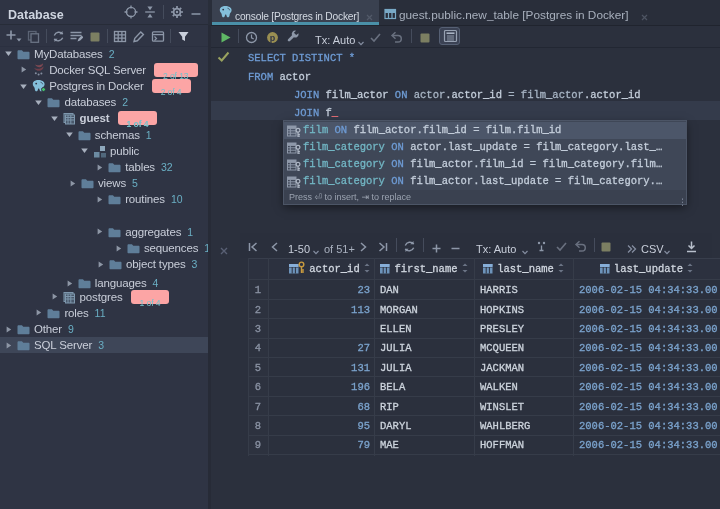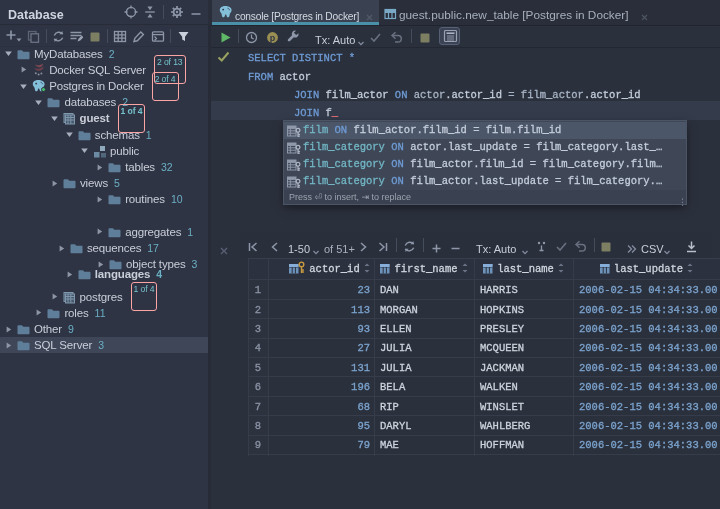--- a/index.html
+++ b/index.html
@@ -4,21 +4,21 @@
 html,body{width:720px;height:509px;overflow:hidden;background:#2b303d;font-family:"Liberation Sans",sans-serif}
 .abs{position:absolute}
 #app{position:relative;width:720px;height:509px;overflow:hidden}
 #left{position:absolute;left:0;top:0;width:208px;height:509px;background:#2f3444}
 .vsep{position:absolute;width:1px;height:14px;background:#454c5c}
 .trow{position:absolute;left:0;width:208px;height:16.2px;display:flex;align-items:center}
 .tar{width:9px;height:9px;flex:none;display:flex;align-items:center}
 .tic{width:15px;height:14px;flex:none;margin-left:3px;position:relative}
 .tlb{font-size:11.5px;color:#c9ced9;margin-left:3px;white-space:nowrap;letter-spacing:-0.15px}
 .cnt{font-size:10.5px;color:#6aafc4;margin-left:6px}
-.badge{font-size:8.6px;color:#74c2cc;border:1px solid #fca5a5;border-radius:3px;padding:0 2px;margin-left:8px;height:29px;line-height:12px;letter-spacing:-0.1px}
+.badge{font-size:8.6px;color:#74c2cc;border:7px solid #fca5a5;border-radius:3px;padding:0 2px;margin-left:8px;height:14px;line-height:12px;letter-spacing:-0.1px}
 #right{position:absolute;left:208px;top:0;width:512px;height:509px;background:#2b303d}
 .mono{font-family:"Liberation Mono",monospace;font-size:10.5px;-webkit-text-stroke:0.3px currentColor}
 .kw{color:#6e9bd4}.idn{color:#c3cdda}.qual{color:#a7b4c4}.cy{color:#72b6c4}
 .grow{position:absolute;font-family:"Liberation Mono",monospace;font-size:10.5px;-webkit-text-stroke:0.3px currentColor}
 </style></head><body>
 <div id="app">
 <div id="left">
 <div class="abs" style="left:8px;top:5px;"><span style="font-size:12.5px;font-weight:bold;color:#ced4df">Database</span></div>
 <div class="abs" style="left:124px;top:5px;"><svg width="14" height="14" viewBox="0 0 14 14">
           <circle cx="7" cy="7" r="4.6" fill="none" stroke="#8d97a8" stroke-width="1.3"></circle>
@@ -180,21 +180,21 @@
           <svg width="9" height="9" viewBox="0 0 9 9">
             <path d="M2.6 1.4l4.6 3.1-4.6 3.1z" fill="#8d96a5"></path>
           </svg>
         </span>
         <span class="tic"><svg width="15" height="13" viewBox="0 0 15 13">
             <path d="M1.5 3.2c0-.5.4-1 1-1h3.4l1.4 1.5h5.2c.6 0 1 .4 1 1v5.6c0 .6-.4 1-1 1H2.5c-.6 0-1-.4-1-1z" fill="#5f7e99"></path>
           </svg></span>
         <span class="tlb">tables</span>
         <span class="cnt">32</span>
       </div>
-<div class="trow" style="top:175.2px;padding-left:50px;">
+<div class="trow" style="top:175.2px;padding-left:68px;">
         <span class="tar">
           <svg width="9" height="9" viewBox="0 0 9 9">
             <path d="M2.6 1.4l4.6 3.1-4.6 3.1z" fill="#8d96a5"></path>
           </svg>
         </span>
         <span class="tic"><svg width="15" height="13" viewBox="0 0 15 13">
             <path d="M1.5 3.2c0-.5.4-1 1-1h3.4l1.4 1.5h5.2c.6 0 1 .4 1 1v5.6c0 .6-.4 1-1 1H2.5c-.6 0-1-.4-1-1z" fill="#5f7e99"></path>
           </svg></span>
         <span class="tlb">views</span>
         <span class="cnt">5</span>
@@ -216,21 +216,21 @@
           <svg width="9" height="9" viewBox="0 0 9 9">
             <path d="M2.6 1.4l4.6 3.1-4.6 3.1z" fill="#8d96a5"></path>
           </svg>
         </span>
         <span class="tic"><svg width="15" height="13" viewBox="0 0 15 13">
             <path d="M1.5 3.2c0-.5.4-1 1-1h3.4l1.4 1.5h5.2c.6 0 1 .4 1 1v5.6c0 .6-.4 1-1 1H2.5c-.6 0-1-.4-1-1z" fill="#5f7e99"></path>
           </svg></span>
         <span class="tlb">aggregates</span>
         <span class="cnt">1</span>
       </div>
-<div class="trow" style="top:239.99999999999997px;padding-left:57px;">
+<div class="trow" style="top:239.99999999999997px;padding-left:114px;">
         <span class="tar">
           <svg width="9" height="9" viewBox="0 0 9 9">
             <path d="M2.6 1.4l4.6 3.1-4.6 3.1z" fill="#8d96a5"></path>
           </svg>
         </span>
         <span class="tic"><svg width="15" height="13" viewBox="0 0 15 13">
             <path d="M1.5 3.2c0-.5.4-1 1-1h3.4l1.4 1.5h5.2c.6 0 1 .4 1 1v5.6c0 .6-.4 1-1 1H2.5c-.6 0-1-.4-1-1z" fill="#5f7e99"></path>
           </svg></span>
         <span class="tlb">sequences</span>
         <span class="cnt">17</span>
@@ -240,21 +240,21 @@
           <svg width="9" height="9" viewBox="0 0 9 9">
             <path d="M2.6 1.4l4.6 3.1-4.6 3.1z" fill="#8d96a5"></path>
           </svg>
         </span>
         <span class="tic"><svg width="15" height="13" viewBox="0 0 15 13">
             <path d="M1.5 3.2c0-.5.4-1 1-1h3.4l1.4 1.5h5.2c.6 0 1 .4 1 1v5.6c0 .6-.4 1-1 1H2.5c-.6 0-1-.4-1-1z" fill="#5f7e99"></path>
           </svg></span>
         <span class="tlb">object types</span>
         <span class="cnt">3</span>
       </div>
-<div class="trow" style="top:266px;padding-left:64.8px;font-weight:bold;">
+<div class="trow" style="top:275px;padding-left:64.8px;">
         <span class="tar">
           <svg width="9" height="9" viewBox="0 0 9 9">
             <path d="M2.6 1.4l4.6 3.1-4.6 3.1z" fill="#8d96a5"></path>
           </svg>
         </span>
         <span class="tic"><svg width="15" height="13" viewBox="0 0 15 13">
             <path d="M1.5 3.2c0-.5.4-1 1-1h3.4l1.4 1.5h5.2c.6 0 1 .4 1 1v5.6c0 .6-.4 1-1 1H2.5c-.6 0-1-.4-1-1z" fill="#5f7e99"></path>
           </svg></span>
         <span class="tlb">languages</span>
         <span class="cnt">4</span>
@@ -575,23 +575,20 @@
 <div class="grow" style="left:232px;top:41.9px;height:19.4px;display:flex;align-items:center">
         <span style="color:#ccd3dc">HOPKINS</span>
       </div>
 <div class="grow" style="left:331px;top:41.9px;height:19.4px;display:flex;align-items:center">
         <span style="color:#7ba3cd">2006-02-15 04:34:33.00</span>
       </div>
 <div class="abs" style="left:0;top:61.3px;width:472px;height:19.4px;border-bottom:1px solid #363c49"></div>
 <div class="grow" style="left:0;top:61.3px;width:20px;height:19.4px;display:flex;align-items:center;justify-content:center">
         <span style="color:#8b93a4">3</span>
       </div>
-<div class="grow" style="left:20px;top:61.3px;width:102px;height:19.4px;display:flex;align-items:center;justify-content:flex-end">
-        <span style="color:#7ba3cd">93</span>
-      </div>
 <div class="grow" style="left:132px;top:61.3px;height:19.4px;display:flex;align-items:center">
         <span style="color:#ccd3dc">ELLEN</span>
       </div>
 <div class="grow" style="left:232px;top:61.3px;height:19.4px;display:flex;align-items:center">
         <span style="color:#ccd3dc">PRESLEY</span>
       </div>
 <div class="grow" style="left:331px;top:61.3px;height:19.4px;display:flex;align-items:center">
         <span style="color:#7ba3cd">2006-02-15 04:34:33.00</span>
       </div>
 <div class="abs" style="left:0;top:80.69999999999999px;width:472px;height:19.4px;border-bottom:1px solid #363c49"></div>

